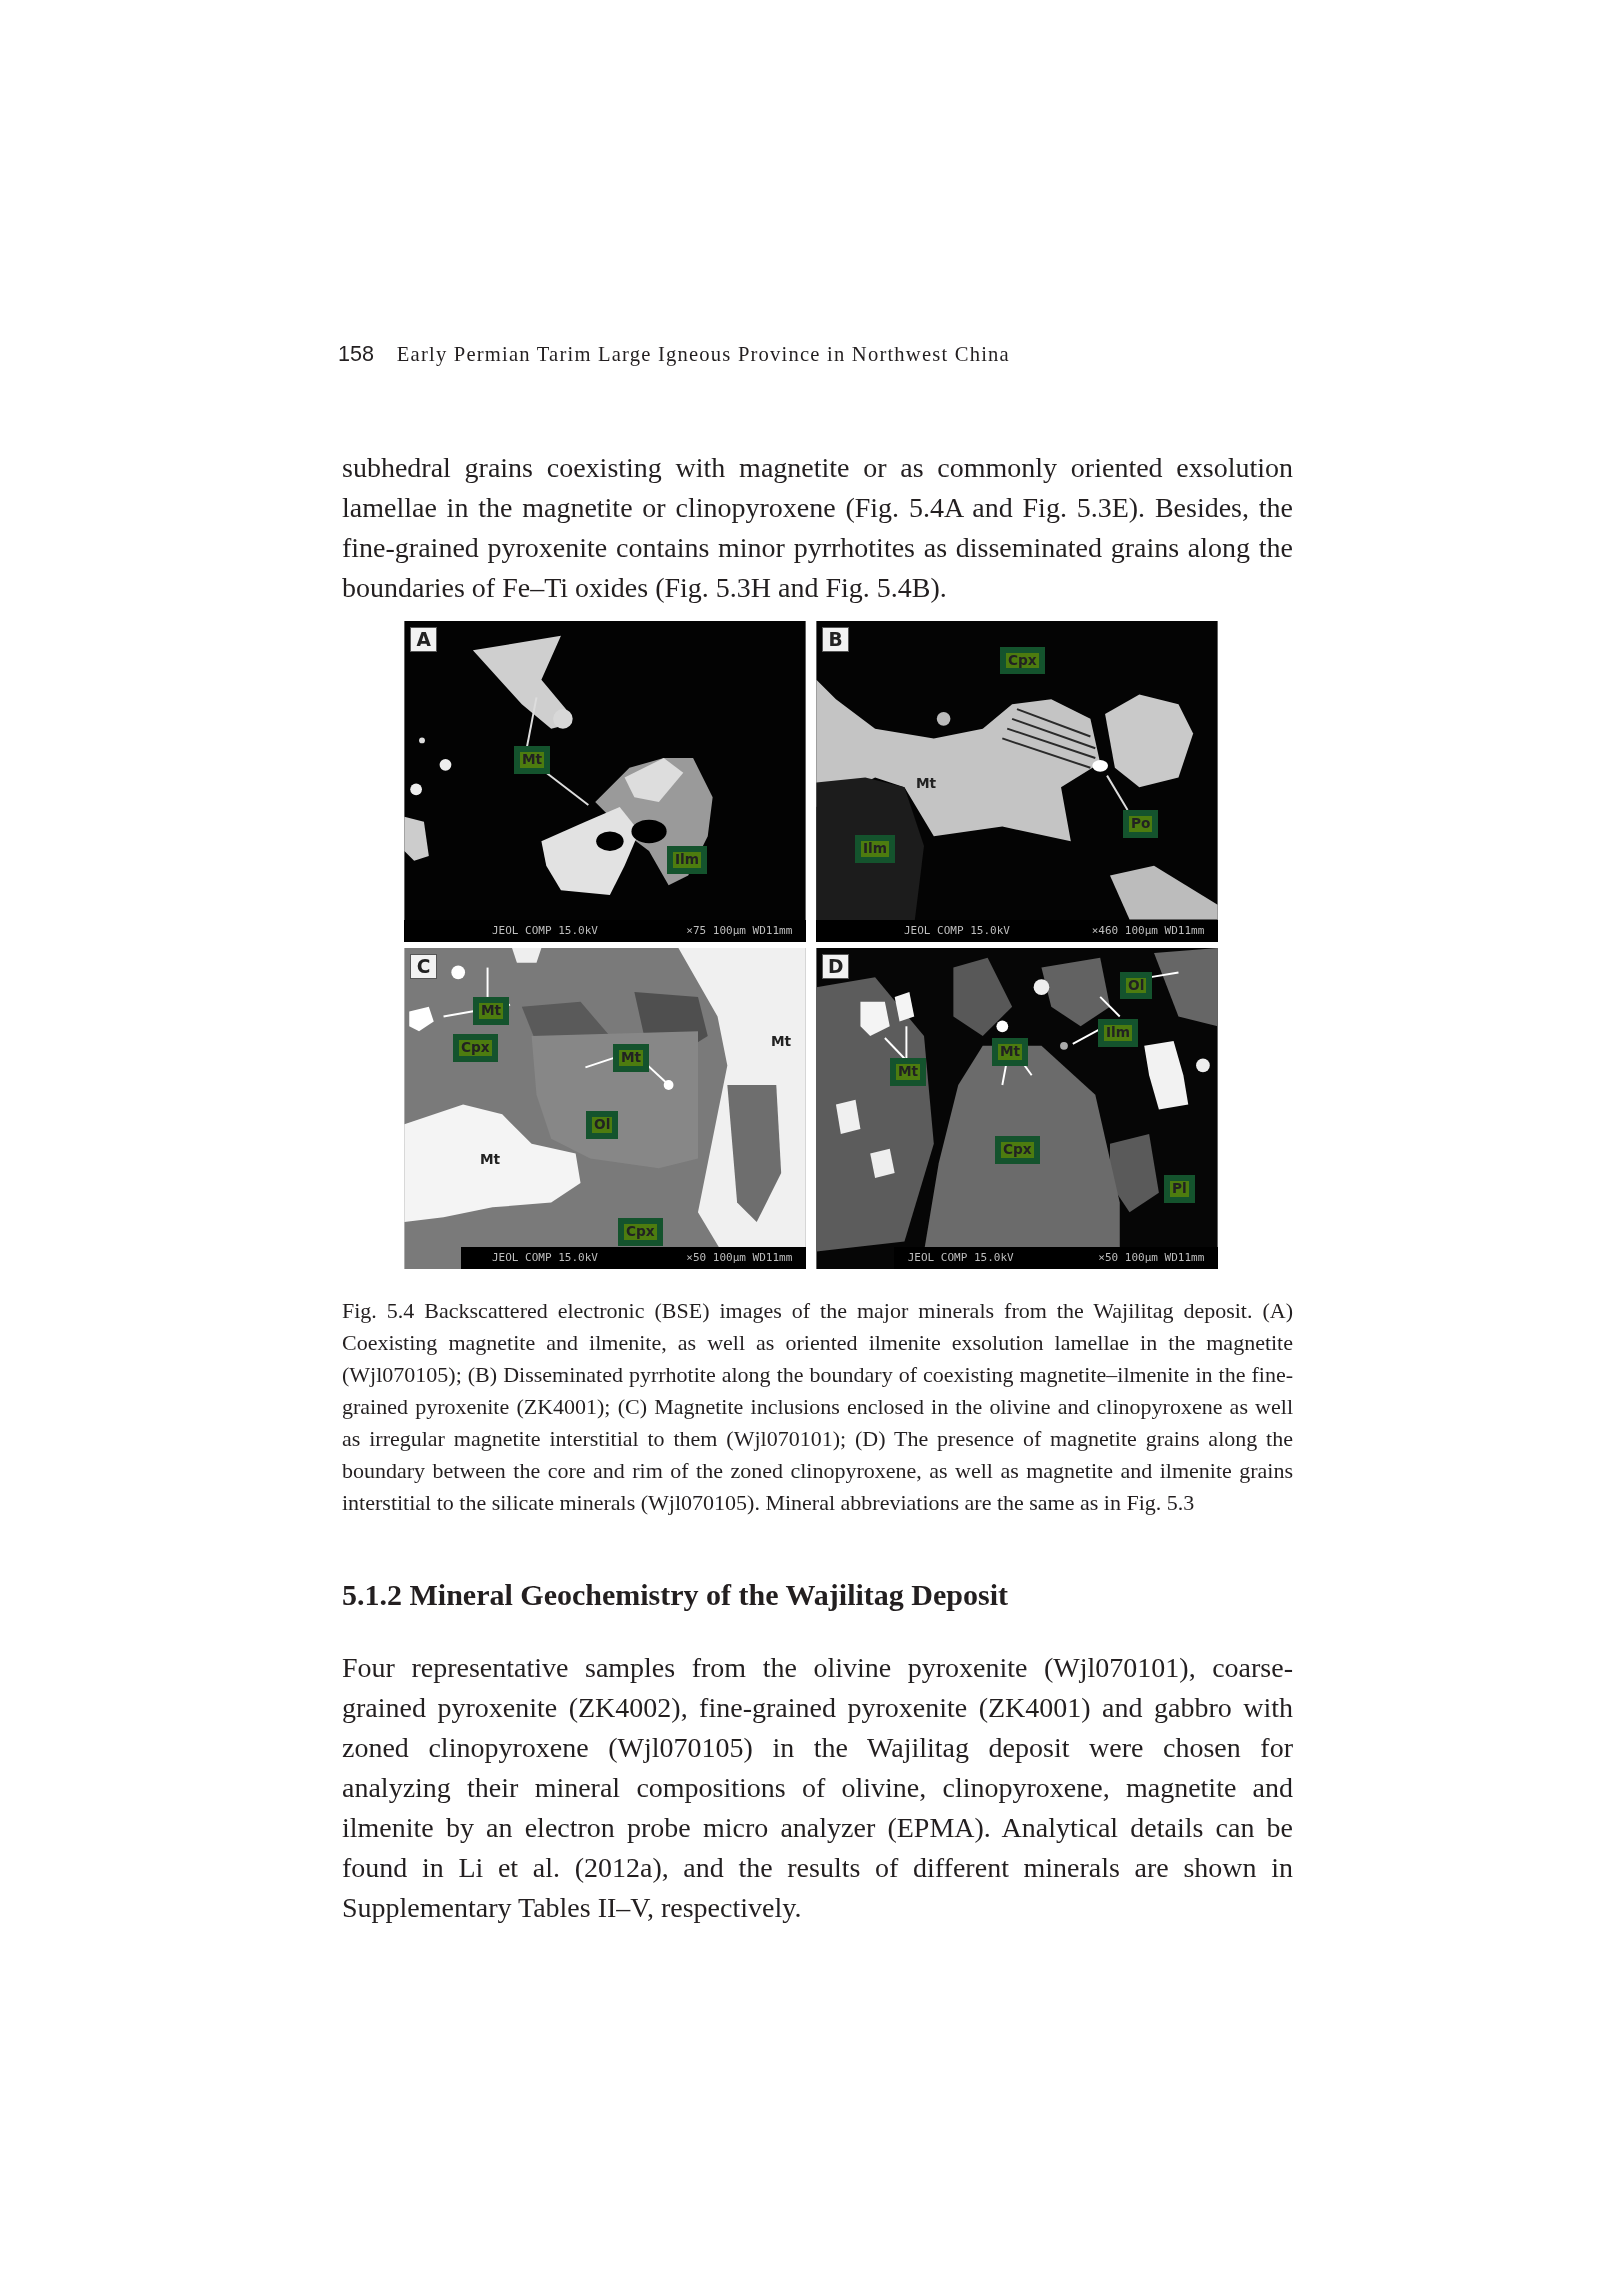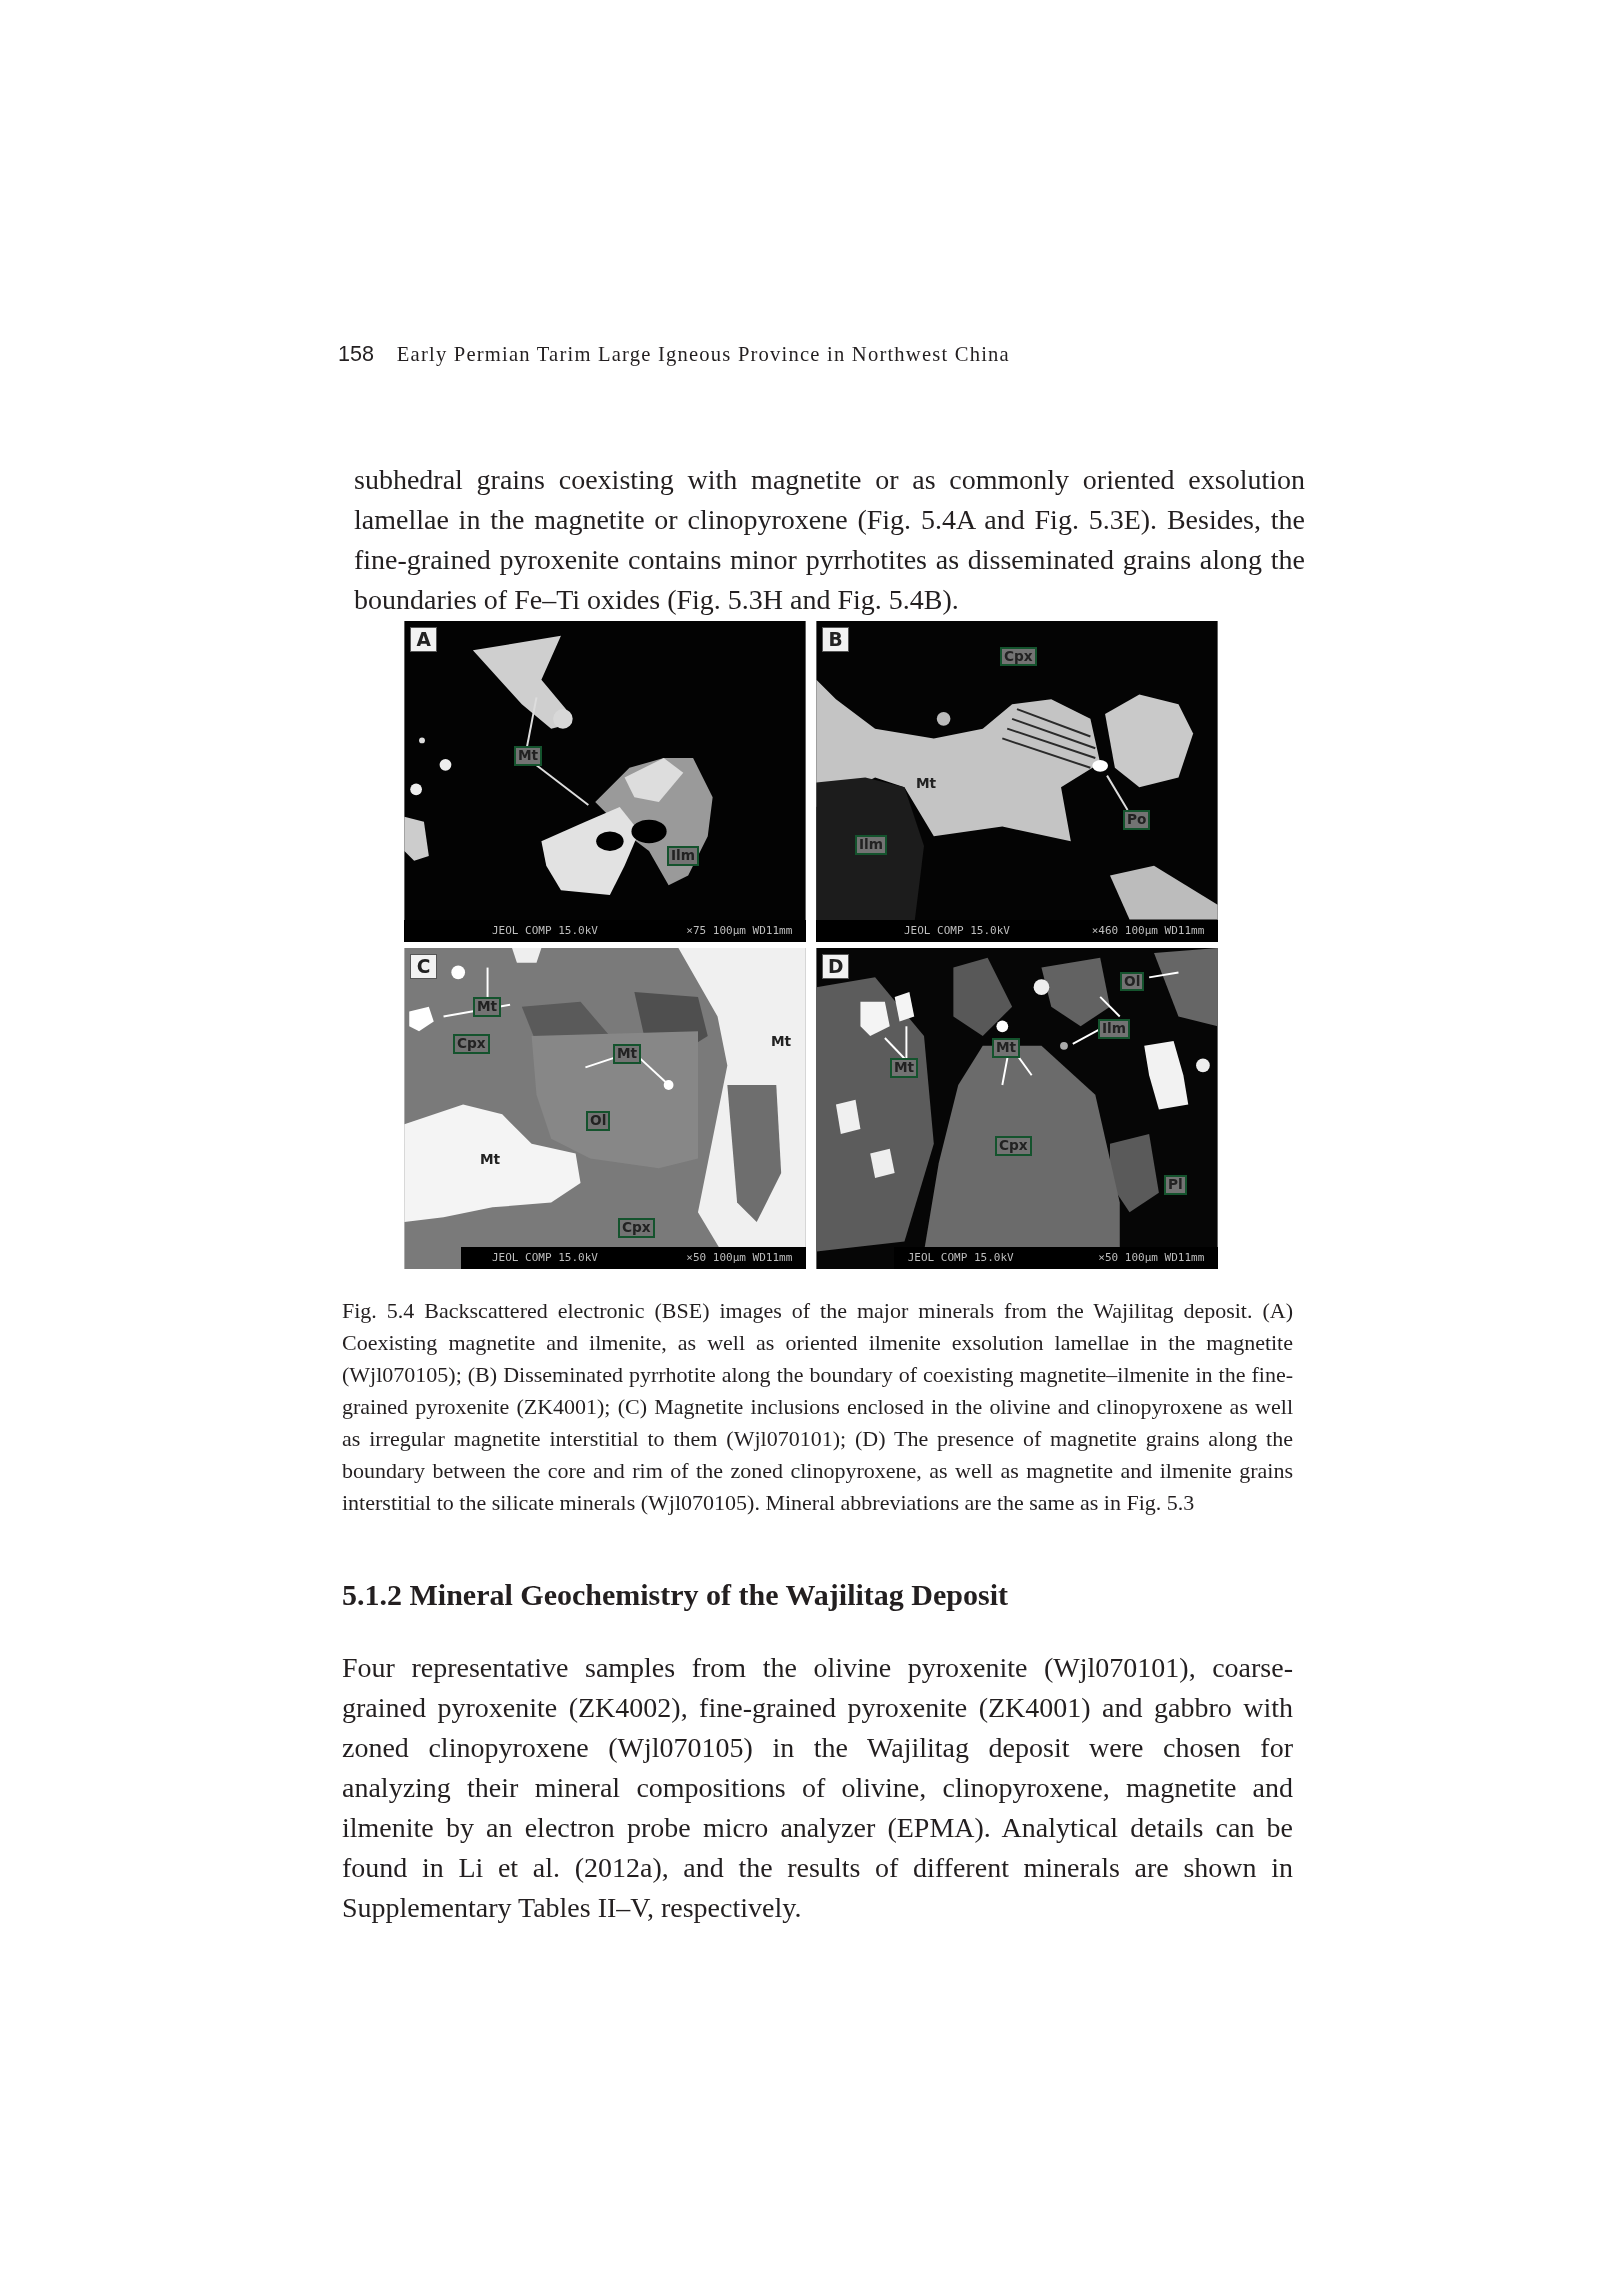--- a/index.html
+++ b/index.html
@@ -11,36 +11,36 @@
   .p1 { top: 448px; }
   .p2 { top: 1648px; }
   .figure { position: absolute; left: 404px; top: 621px; width: 814px; height: 647px; background: #fff; }
   .panel { position: absolute; width: 402px; height: 321px; overflow: hidden; }
   .panel svg { width: 100%; height: 100%; display: block; }
   .pA { left: 0; top: 0; }
   .pB { left: 412px; top: 0; }
   .pC { left: 0; top: 327px; }
   .pD { left: 412px; top: 327px; }
   .plabel { position: absolute; left: 5.9px; top: 5.9px; width: 25.5px; height: 23.5px; background: #f2f2f2; border: 1px solid #555; font-family: "DejaVu Sans", sans-serif; font-weight: bold; font-size: 18.6px; line-height: 23.5px; text-align: center; color: #222; }
-  .mlabel { position: absolute; background: #737373; color: #222; font-family: "DejaVu Sans", sans-serif; font-weight: bold; font-size: 13.7px; line-height: 15.7px; padding: 0 2px; border: 2px solid #14532d; }
+  .mlabel { position: absolute; background: #4d7c0f; color: #222; font-family: "DejaVu Sans", sans-serif; font-weight: bold; font-size: 13.7px; line-height: 15.7px; padding: 0 2px; border: 6px solid #14532d; }
   .scalebar { position: absolute; left: 0; right: 0; bottom: 0; height: 21.6px; background: #000000; color: #bdbdbd; font-family: "DejaVu Sans Mono", monospace; font-size: 11px; line-height: 21.6px; white-space: nowrap; }
   .scalebar .left { position: absolute; left: 88px; }
   .scalebar .right { position: absolute; right: 13.7px; }
   .caption { position: absolute; left: 342px; top: 1295px; width: 951px; font-family: "Liberation Serif", serif; font-size: 22px; line-height: 32px; text-align: justify; }
   .section-heading { position: absolute; left: 342px; top: 1578px; font-family: "Liberation Serif", serif; font-weight: bold; font-size: 30px; white-space: nowrap; text-align: center; }
 </style>
 </head>
 <body>
 
 <div class="running-head">
   <span class="pnum">158</span>
   <span class="rtitle">Early Permian Tarim Large Igneous Province in Northwest China</span>
 </div>
 
-<p class="body-text p1" style="margin:12px">subhedral grains coexisting with magnetite or as commonly oriented exsolution lamellae in the magnetite or clinopyroxene (Fig. 5.4A and Fig. 5.3E). Besides, the fine-grained pyroxenite contains minor pyrrhotites as disseminated grains along the boundaries of Fe–Ti oxides (Fig. 5.3H and Fig. 5.4B).</p>
+<p class="body-text p1" style="margin:0">subhedral grains coexisting with magnetite or as commonly oriented exsolution lamellae in the magnetite or clinopyroxene (Fig. 5.4A and Fig. 5.3E). Besides, the fine-grained pyroxenite contains minor pyrrhotites as disseminated grains along the boundaries of Fe–Ti oxides (Fig. 5.3H and Fig. 5.4B).</p>
 
 <div class="figure">
 
   <div class="panel pA">
     <svg viewBox="0 0 410 328">
       <rect width="410" height="328" fill="#030303"></rect>
       <polygon points="70,30 160,15 140,60 165,90 170,105 150,110 120,85" fill="#cfcfcf"></polygon>
       <circle cx="162" cy="100" r="10" fill="#d8d8d8"></circle>
       <polygon points="195,185 230,150 265,140 295,140 315,180 310,220 290,260 270,270 250,235 230,220" fill="#9a9a9a"></polygon>
       <polygon points="140,225 185,205 220,190 240,215 225,250 210,280 160,275 145,250" fill="#e2e2e2"></polygon>

